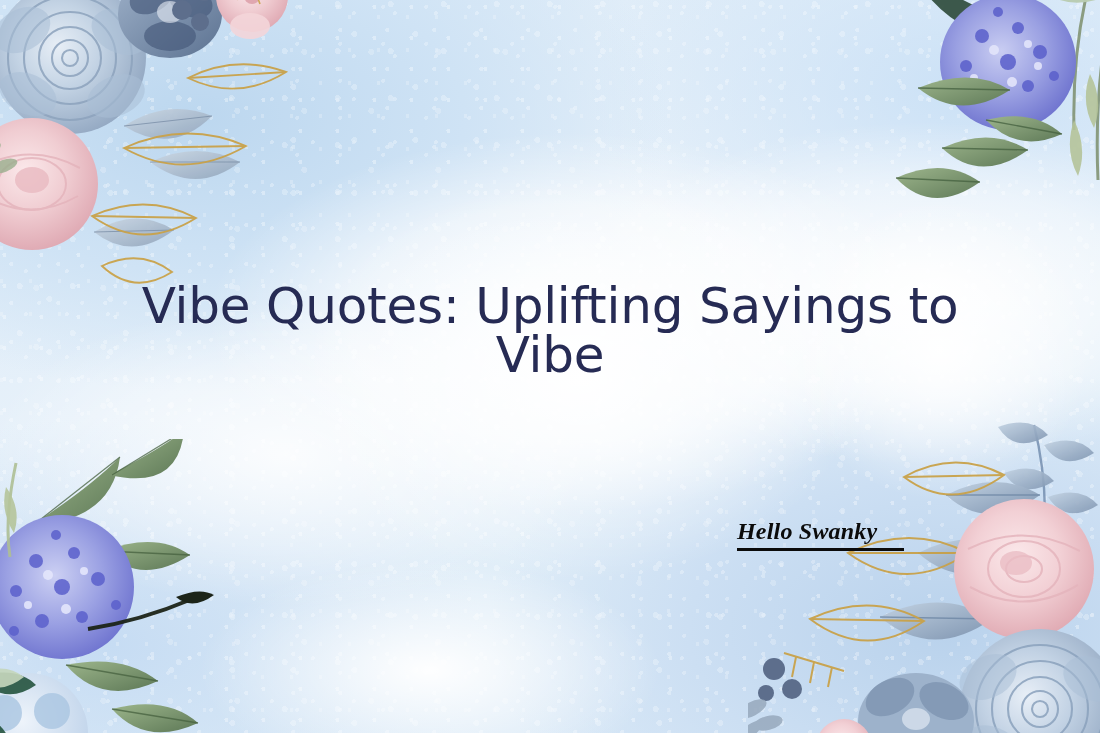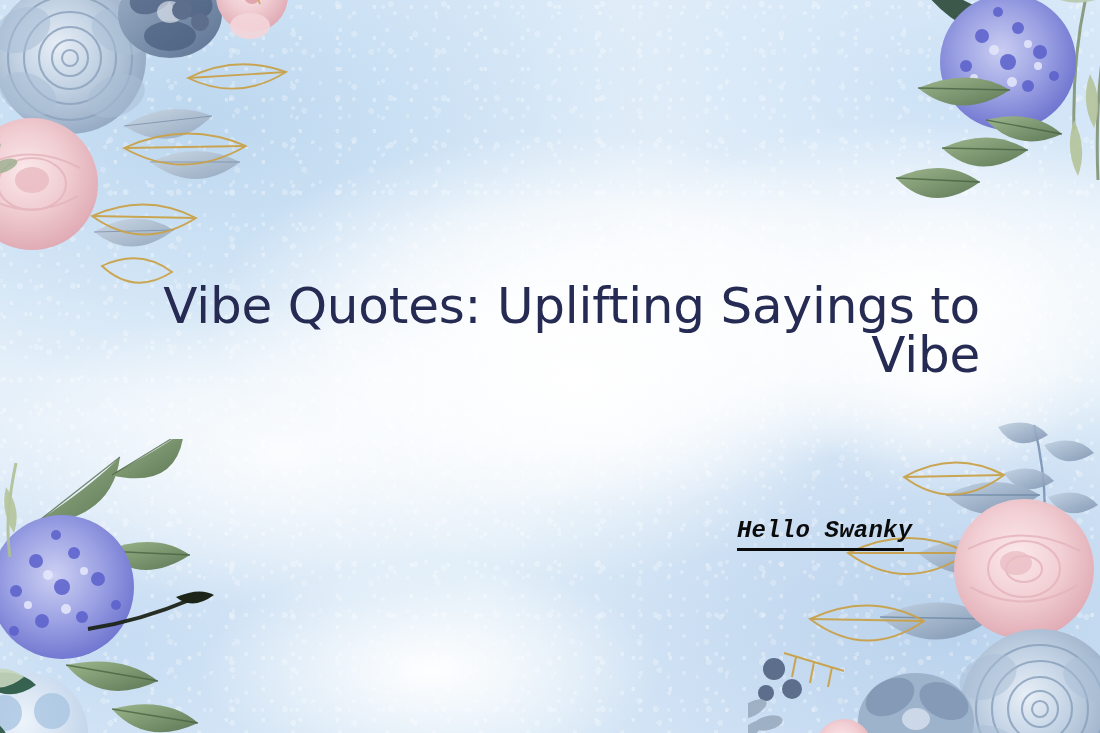--- a/index.html
+++ b/index.html
@@ -53,37 +53,37 @@
   .c-tr{ right:-22px; top:-30px;  width:300px; height:300px; }
   .c-bl{ left:-30px;  bottom:-36px;width:330px; height:330px; }
   .c-br{ right:-28px; bottom:-38px;width:380px; height:350px; }
   .corner svg{ width:100%; height:100%; display:block; }
 
   
   .title-wrap{
     position:absolute;
     left:120px; top:282px;
     width:860px;
-    text-align:right;
+    text-align:center;
   }
   .title{
     font-family:"DejaVu Sans", sans-serif;
     font-size:50px;
     line-height:49px;
     letter-spacing:-.2px;
     color:#262b54;
     font-weight:400;
     text-shadow:0 1px 0 rgba(255,255,255,.35);
   }
 
   
   .brand{
     position:absolute;
     left:737px; top:518px;
-    font-family:Liberation Mono, monospace;
+    font-family:Liberation Serif, serif;
     font-size:24px;
     font-weight:bold;
     font-style:italic;
     color:#0b0b0b;
     letter-spacing:.2px;
     line-height:26px;
     white-space:nowrap;
   }
   .brand-underline{
     position:absolute;

